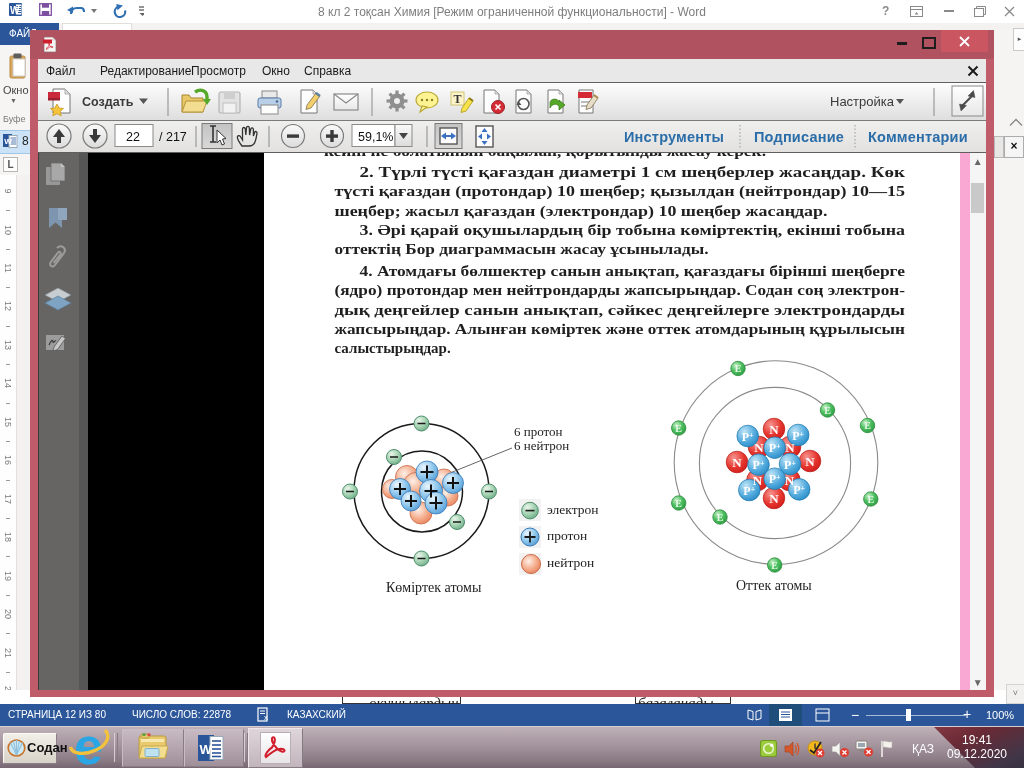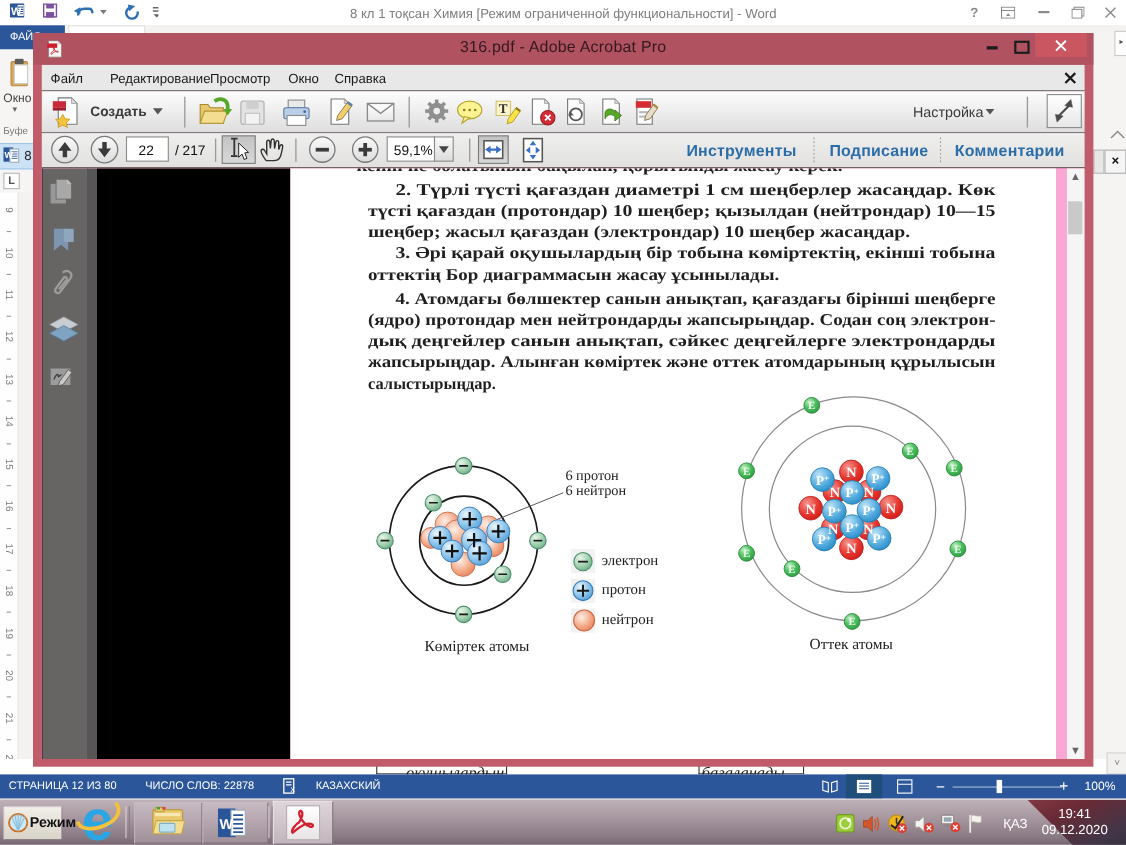--- a/index.html
+++ b/index.html
@@ -3,21 +3,21 @@
 <style>
   html,body{margin:0;padding:0;}
   body{width:1024px;height:768px;overflow:hidden;font-family:"Liberation Sans",sans-serif;position:relative;background:#f3f2f1;}
   .abs{position:absolute;}
   .serif{font-family:"Liberation Serif",serif;}
 </style>
 </head>
 <body>
 
 <div class="abs" style="left:0;top:0;width:1024px;height:23px;background:#ffffff;"></div>
-<div class="abs" style="left:0;top:5px;width:1024px;height:16px;color:#7e7e7e;font-size:12px;text-align:center;white-space:nowrap;">8 кл 1 тоқсан Химия [Режим ограниченной функциональности] - Word</div>
+<div class="abs" style="left:0;top:5px;width:1024px;height:16px;color:#7e7e7e;font-size:12px;text-align:center;white-space:nowrap;">8 кл 2 тоқсан Химия [Режим ограниченной функциональности] - Word</div>
 
 <svg class="abs" style="left:9px;top:3px" width="135" height="15" viewBox="0 0 135 15">
   <rect x="0" y="0" width="13" height="13" rx="1" fill="#2a5699"></rect>
   <rect x="7" y="1.5" width="5.5" height="10" fill="#fff"></rect>
   <g stroke="#2a5699" stroke-width="1">
       <line x1="7.5" y1="3.5" x2="12" y2="3.5"></line>
       <line x1="7.5" y1="5.5" x2="12" y2="5.5"></line>
       <line x1="7.5" y1="7.5" x2="12" y2="7.5"></line>
       <line x1="7.5" y1="9.5" x2="12" y2="9.5"></line>
     </g>
@@ -183,21 +183,21 @@
   <svg class="abs" style="left:3px;top:5px" width="19" height="18" viewBox="0 0 19 18">
     <ellipse cx="9.5" cy="9" rx="8.3" ry="8" fill="#cde9f5" stroke="#c9762c" stroke-width="1.7"></ellipse>
     <g stroke="#8fc0dd" stroke-width="1.1">
         <path d="M9.5,16 L3.5,3.5"></path>
         <path d="M9.5,16 L6.5,2"></path>
         <path d="M9.5,16 L9.5,1"></path>
         <path d="M9.5,16 L12.5,2"></path>
         <path d="M9.5,16 L15.5,3.5"></path>
       </g>
   </svg>
-  <div class="abs" style="left:23px;top:6px;font-size:13px;font-weight:bold;color:#111;">Режим</div>
+  <div class="abs" style="left:23px;top:6px;font-size:13px;font-weight:bold;color:#111;">Содан</div>
 </div>
 
 <svg class="abs" style="left:69px;top:724px" width="42" height="44" viewBox="0 0 42 44">
   <text x="5" y="40" font-size="52" font-weight="bold" fill="#2aa6e4" font-family="Liberation Sans">e</text>
   <path d="M36,6 C42,12 38,21 27,26 C15,31.5 3,30 1.5,23" fill="none" stroke="#f3c23d" stroke-width="3.4"></path>
 </svg>
 <div class="abs" style="left:114px;top:733px;width:2px;height:29px;border-left:1px solid #d9cdd4;border-right:1px solid #857a80;"></div>
 
 <div class="abs" style="left:122px;top:729px;width:60px;height:36px;background:linear-gradient(#c8bac2,#9f8f99);border:1px solid #887d83;border-top-color:#c9bdc4;border-left-color:#c9bdc4;">
   <svg class="abs" style="left:14px;top:3px" width="31" height="29" viewBox="0 0 31 29">
@@ -274,21 +274,20 @@
 
   <div class="abs" style="left:0;top:0;width:964px;height:667px;background:#c05b69;"></div>
 
   <div class="abs" style="left:0;top:0;width:964px;height:29px;background:#b05260;"></div>
   <svg class="abs" style="left:13px;top:6px" width="14" height="17" viewBox="0 0 14 17">
     <path d="M1,1 L9.5,1 L13,4.5 L13,16 L1,16 Z" fill="#f7f5f4" stroke="#8d6a6f" stroke-width="0.7"></path>
     <path d="M9.5,1 L9.5,4.5 L13,4.5 Z" fill="#d8d4d3"></path>
     <rect x="-1" y="3.5" width="10" height="4" fill="#cf1f2f"></rect>
     <path d="M3.5,13.5 C2.8,12.8 4.5,10.8 5.6,10.2 C6.3,9 6.8,7.4 6.5,6.9 C6.2,6.4 5.7,6.5 5.6,7 C5.5,7.7 6.2,9.2 7.4,10.4 C8.4,11.4 9.8,11.8 10,11.2 C10.2,10.5 8.8,10.4 7.8,10.7 C6.4,11 4.5,12.7 3.5,13.5 Z" fill="none" stroke="#cf1f2f" stroke-width="0.8"></path>
   </svg>
-  <div class="abs" style="left:0;top:5px;width:964px;text-align:center;color:#33191f;font-size:14.5px;letter-spacing:0.2px;">316.pdf - Adobe Acrobat Pro</div>
   <div class="abs" style="left:867px;top:12px;width:10px;height:3px;background:#1d1d1d;"></div>
   <div class="abs" style="left:892px;top:7px;width:10px;height:8px;border:2px solid #1d1d1d;"></div>
   <div class="abs" style="left:911px;top:0px;width:47px;height:22px;background:#ca5662;">
     <svg class="abs" style="left:18px;top:6px" width="11" height="11" viewBox="0 0 11 11">
         <path d="M1,1 L10,10 M10,1 L1,10" stroke="#fff" stroke-width="1.8"></path>
       </svg>
   </div>
 
   <div class="abs" style="left:8px;top:29px;width:948px;height:23px;background:#e9e8e8;border-bottom:1.5px solid #5f5f5f;color:#1a1a1a;font-size:12px;">
     <span class="abs" style="left:8px;top:5px;">Файл</span>

